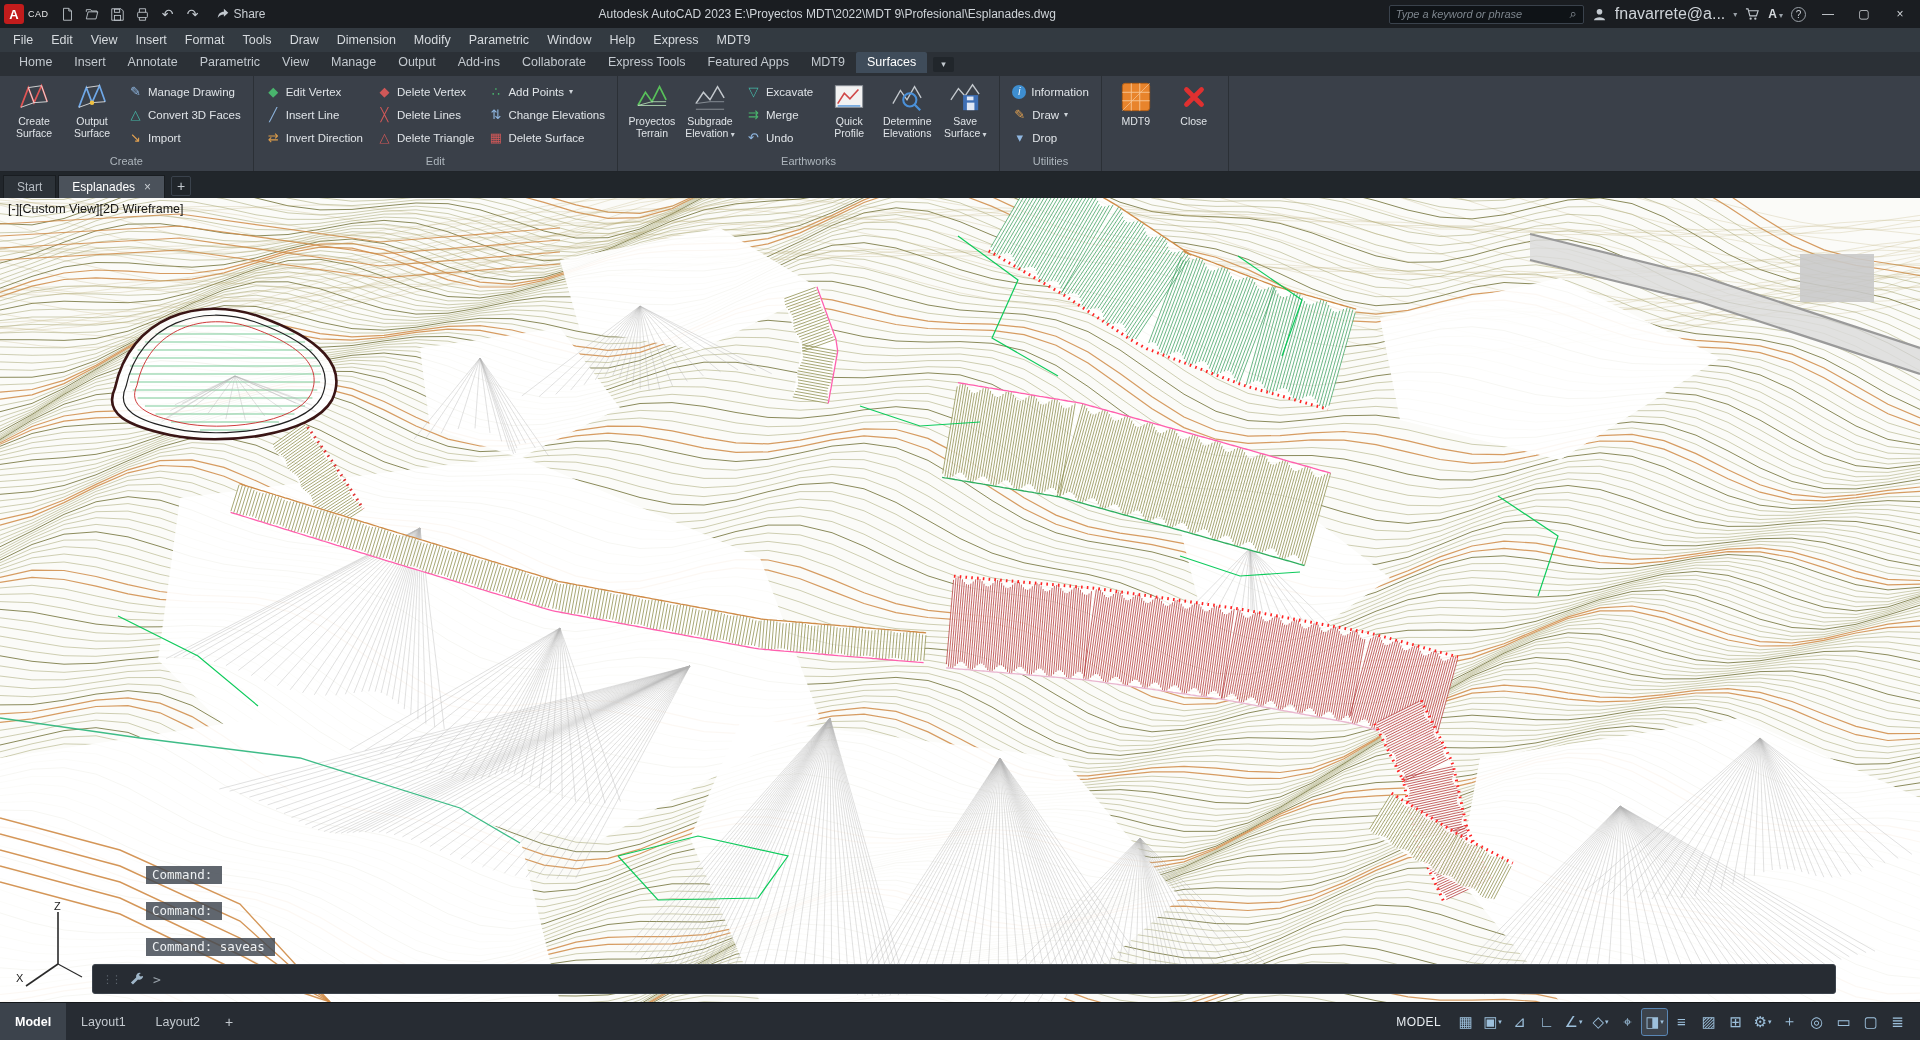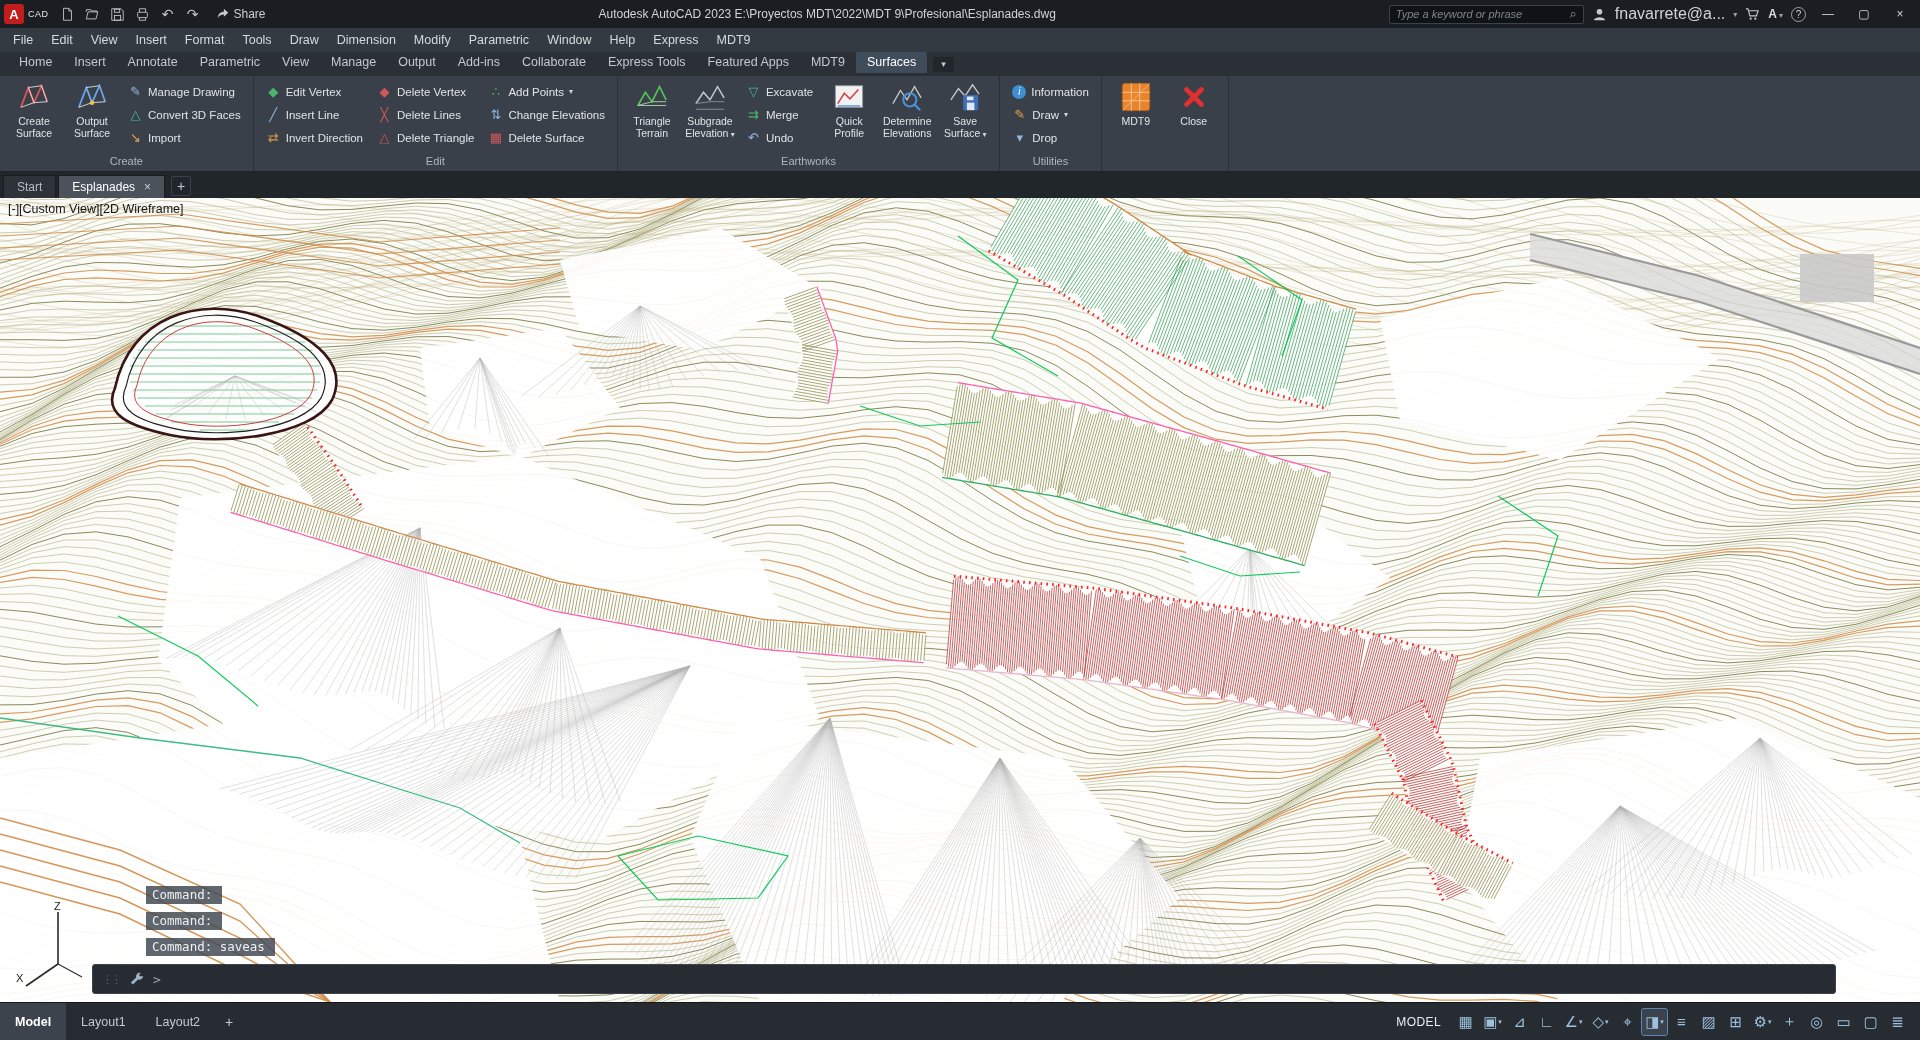--- a/index.html
+++ b/index.html
@@ -58,21 +58,21 @@
 .ftab{height:23px;display:flex;align-items:center;padding:0 13px;font-size:12px;color:#b6bcc2;background:#2d3339;margin-right:2px;border:1px solid #191d21;border-bottom:none}
 .ftab.active{background:#4b525b;color:#fff}
 .ftab .x{margin-left:9px;font-size:12px;color:#c9ced3}
 .ftab-plus{width:20px;height:20px;margin:0 0 2px 4px;display:flex;align-items:center;justify-content:center;color:#c3c9cf;font-size:14px;border:1px solid #3a424c;border-radius:2px}
 
 
 #viewport{position:relative;flex:1;background:#fbfbf8;overflow:hidden}
 #terrain-svg{position:absolute;left:0;top:0;width:100%;height:100%}
 #vp-label{position:absolute;left:8px;top:4px;font-size:12.5px;color:#141414}
 #ucs{position:absolute;left:14px;bottom:10px}
-#cmd-history{position:absolute;left:146px;bottom:46px;display:flex;flex-direction:column;align-items:flex-start;gap:8px}
+#cmd-history{position:absolute;left:146px;bottom:46px;display:flex;flex-direction:column;align-items:flex-start;gap:18px}
 .cmd-line{background:rgba(66,73,82,.84);color:#eef1f3;font:12.5px "DejaVu Sans Mono",monospace;padding:1px 10px 2px 6px}
 #cmdbar{position:absolute;left:92px;bottom:8px;width:1744px;height:30px;background:#272c33;border:1px solid #3d444d;border-radius:3px;display:flex;align-items:center;padding:0 9px;gap:9px}
 .cmd-grip{color:#5d656e;font-size:11px;letter-spacing:-2px}
 #cmdbar svg.wrench{width:15px;height:15px}
 .cmd-prompt{color:#9aa3ab;font-size:13px;font-family:"DejaVu Sans Mono",monospace}
 #cmd-input{flex:1;background:transparent;border:none;outline:none;color:#cfd4d9;font:13px "DejaVu Sans Mono",monospace}
 #cmd-input::placeholder{color:#848c94;opacity:1}
 
 
 #bottombar{height:38px;background:#272c33;display:flex;align-items:center;border-top:1px solid #14171a;flex:0 0 auto}
@@ -282,21 +282,21 @@
         </div>
         <div class="panel-label">Edit</div>
       </div>
       <div class="panel">
         <div class="panel-body">
           <div class="bigbtn">
             <svg viewBox="0 0 34 34">
               <path d="M2 26l8-14 7 10 8-16 7 14" fill="none" stroke="#58c05a" stroke-width="1.8"></path>
               <path d="M2 26h30M2 26l15-4 15 0" fill="none" stroke="#b7e0b8" stroke-width="0.9"></path>
             </svg>
-            <span class="bl">Triangle</span>
+            <span class="bl">Proyectos</span>
             <span class="bl">Terrain</span>
           </div>
           <div class="bigbtn">
             <svg viewBox="0 0 34 34">
               <path d="M2 24l8-12 7 8 8-14 7 12" fill="none" stroke="#c4c9ce" stroke-width="1.6"></path>
               <path d="M2 30h30M2 24l15-2h15" fill="none" stroke="#8a9097" stroke-width="1"></path>
             </svg>
             <span class="bl">Subgrade</span>
             <span class="bl">Elevation<span class="caret"> ▾</span></span>
           </div>

